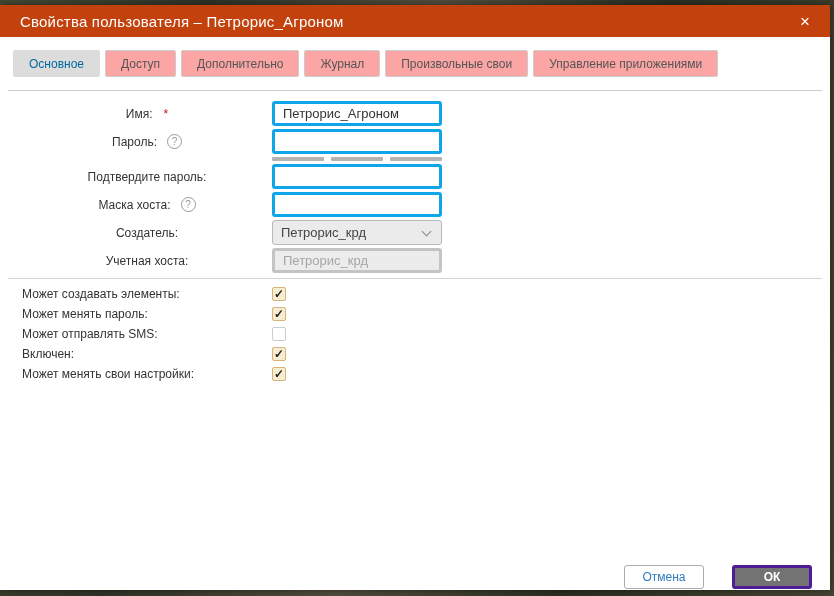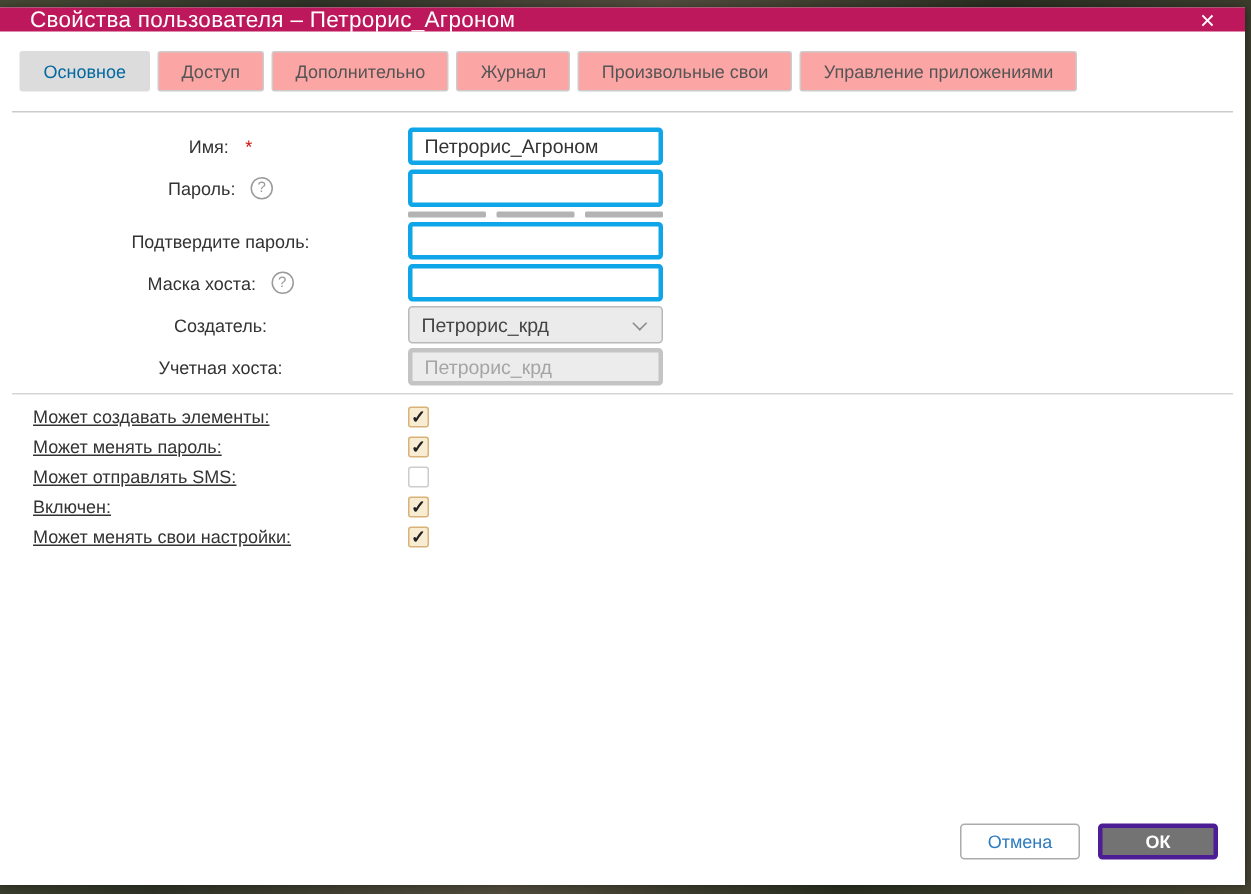--- a/index.html
+++ b/index.html
@@ -9,21 +9,21 @@
     background:
       linear-gradient(100deg, rgba(70,74,52,.9) 0%, rgba(46,50,38,.9) 22%, rgba(86,80,63,.85) 47%, rgba(40,46,32,.95) 71%, rgba(72,70,52,.9) 100%),
       linear-gradient(#3a3c2e, #2f3326);
   }
   .dialog {
     position:absolute; top:5px; left:0; right:4px; bottom:6px;
     background:#fff;
     box-shadow:0 0 6px rgba(0,0,0,.45);
   }
   .titlebar {
-    height:16px; background:#be185d; color:#fff;
+    height:32px; background:#c2410c; color:#fff;
     display:flex; align-items:center;
     padding:0 16px 0 20px;
     font-size:15px;
   }
   .titlebar .title { flex:1; letter-spacing:.2px; }
   .titlebar .close {
     font-size:17px; line-height:1; cursor:pointer; padding:2px 4px;
   }
   .dialog-body { position:relative; height:calc(100% - 28px); }
 
@@ -63,32 +63,32 @@
   }
   .select .chev {
     position:absolute; right:11px; top:7px; width:7px; height:7px;
     border-right:1.6px solid #8a8a8a; border-bottom:1.6px solid #8a8a8a;
     transform:rotate(45deg);
   }
   .section-divider { border-bottom:1px solid #d5d5d5; margin:5px 8px 5px 8px; }
 
   
   .crow { display:flex; align-items:center; height:20px; margin-left:22px; }
-  .crow .lbl { width:250px; font-size:12px; color:#333;text-decoration:underline; }
+  .crow .lbl { width:250px; font-size:12px; color:#333; }
   .checkbox {
     width:14px; height:14px; border:1px solid #ccc; border-radius:2px;
     background:#fff; cursor:pointer;
     display:flex; align-items:center; justify-content:center;
   }
   .checkbox .check { display:none; font-size:12px; font-weight:bold; color:#222; line-height:1; margin-top:-1px; }
   .checkbox.on { background:#f8ecd3; border-color:#d8b277; }
   .checkbox.on .check { display:block; }
 
   
-  .footer { position:absolute; right:18px; bottom:5px; display:flex; gap:12px; }
+  .footer { position:absolute; right:18px; bottom:5px; display:flex; gap:28px; }
   .btn {
     width:80px; height:24px; border-radius:3px; font-family:"Liberation Sans", sans-serif;
     font-size:12px; cursor:pointer; display:flex; align-items:center; justify-content:center;
   }
   .btn-cancel { background:#fff; border:1px solid #ababab; color:#2e7bbf; }
   .btn-ok { background:#737373; border:3px solid #4c1d95; color:#fff; font-weight:bold; }
 </style>
 </head>
 <body>
 

